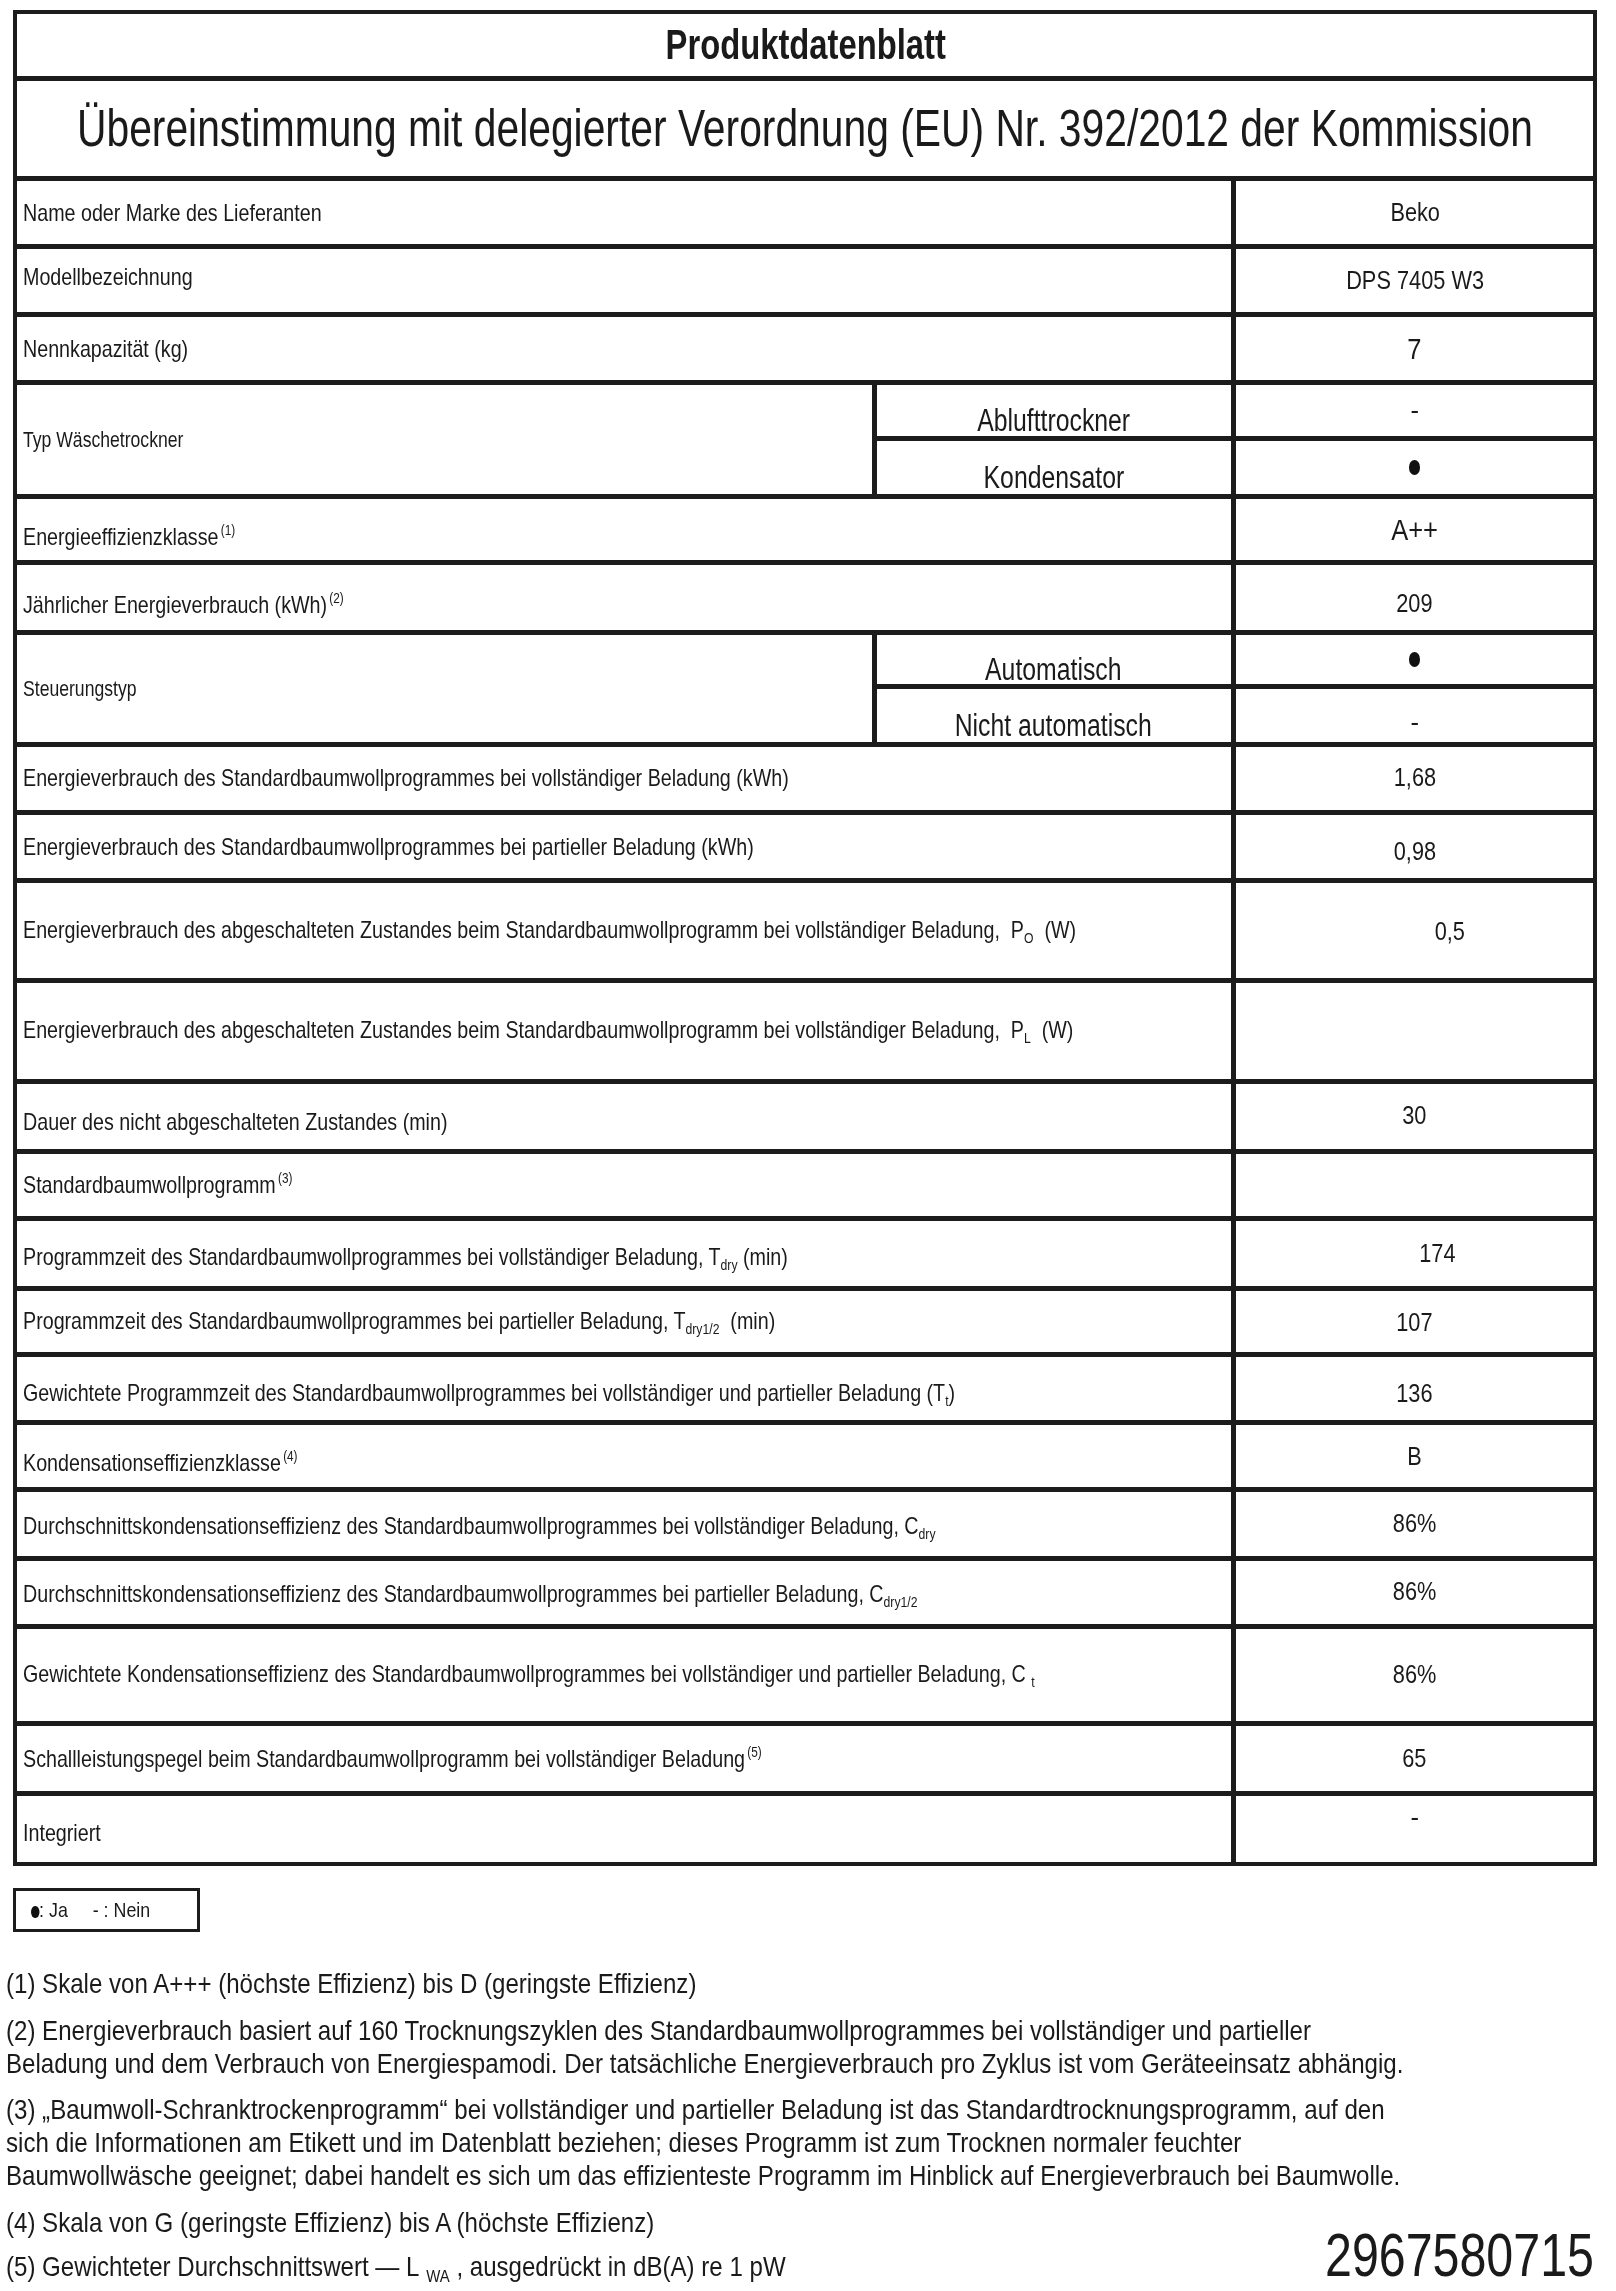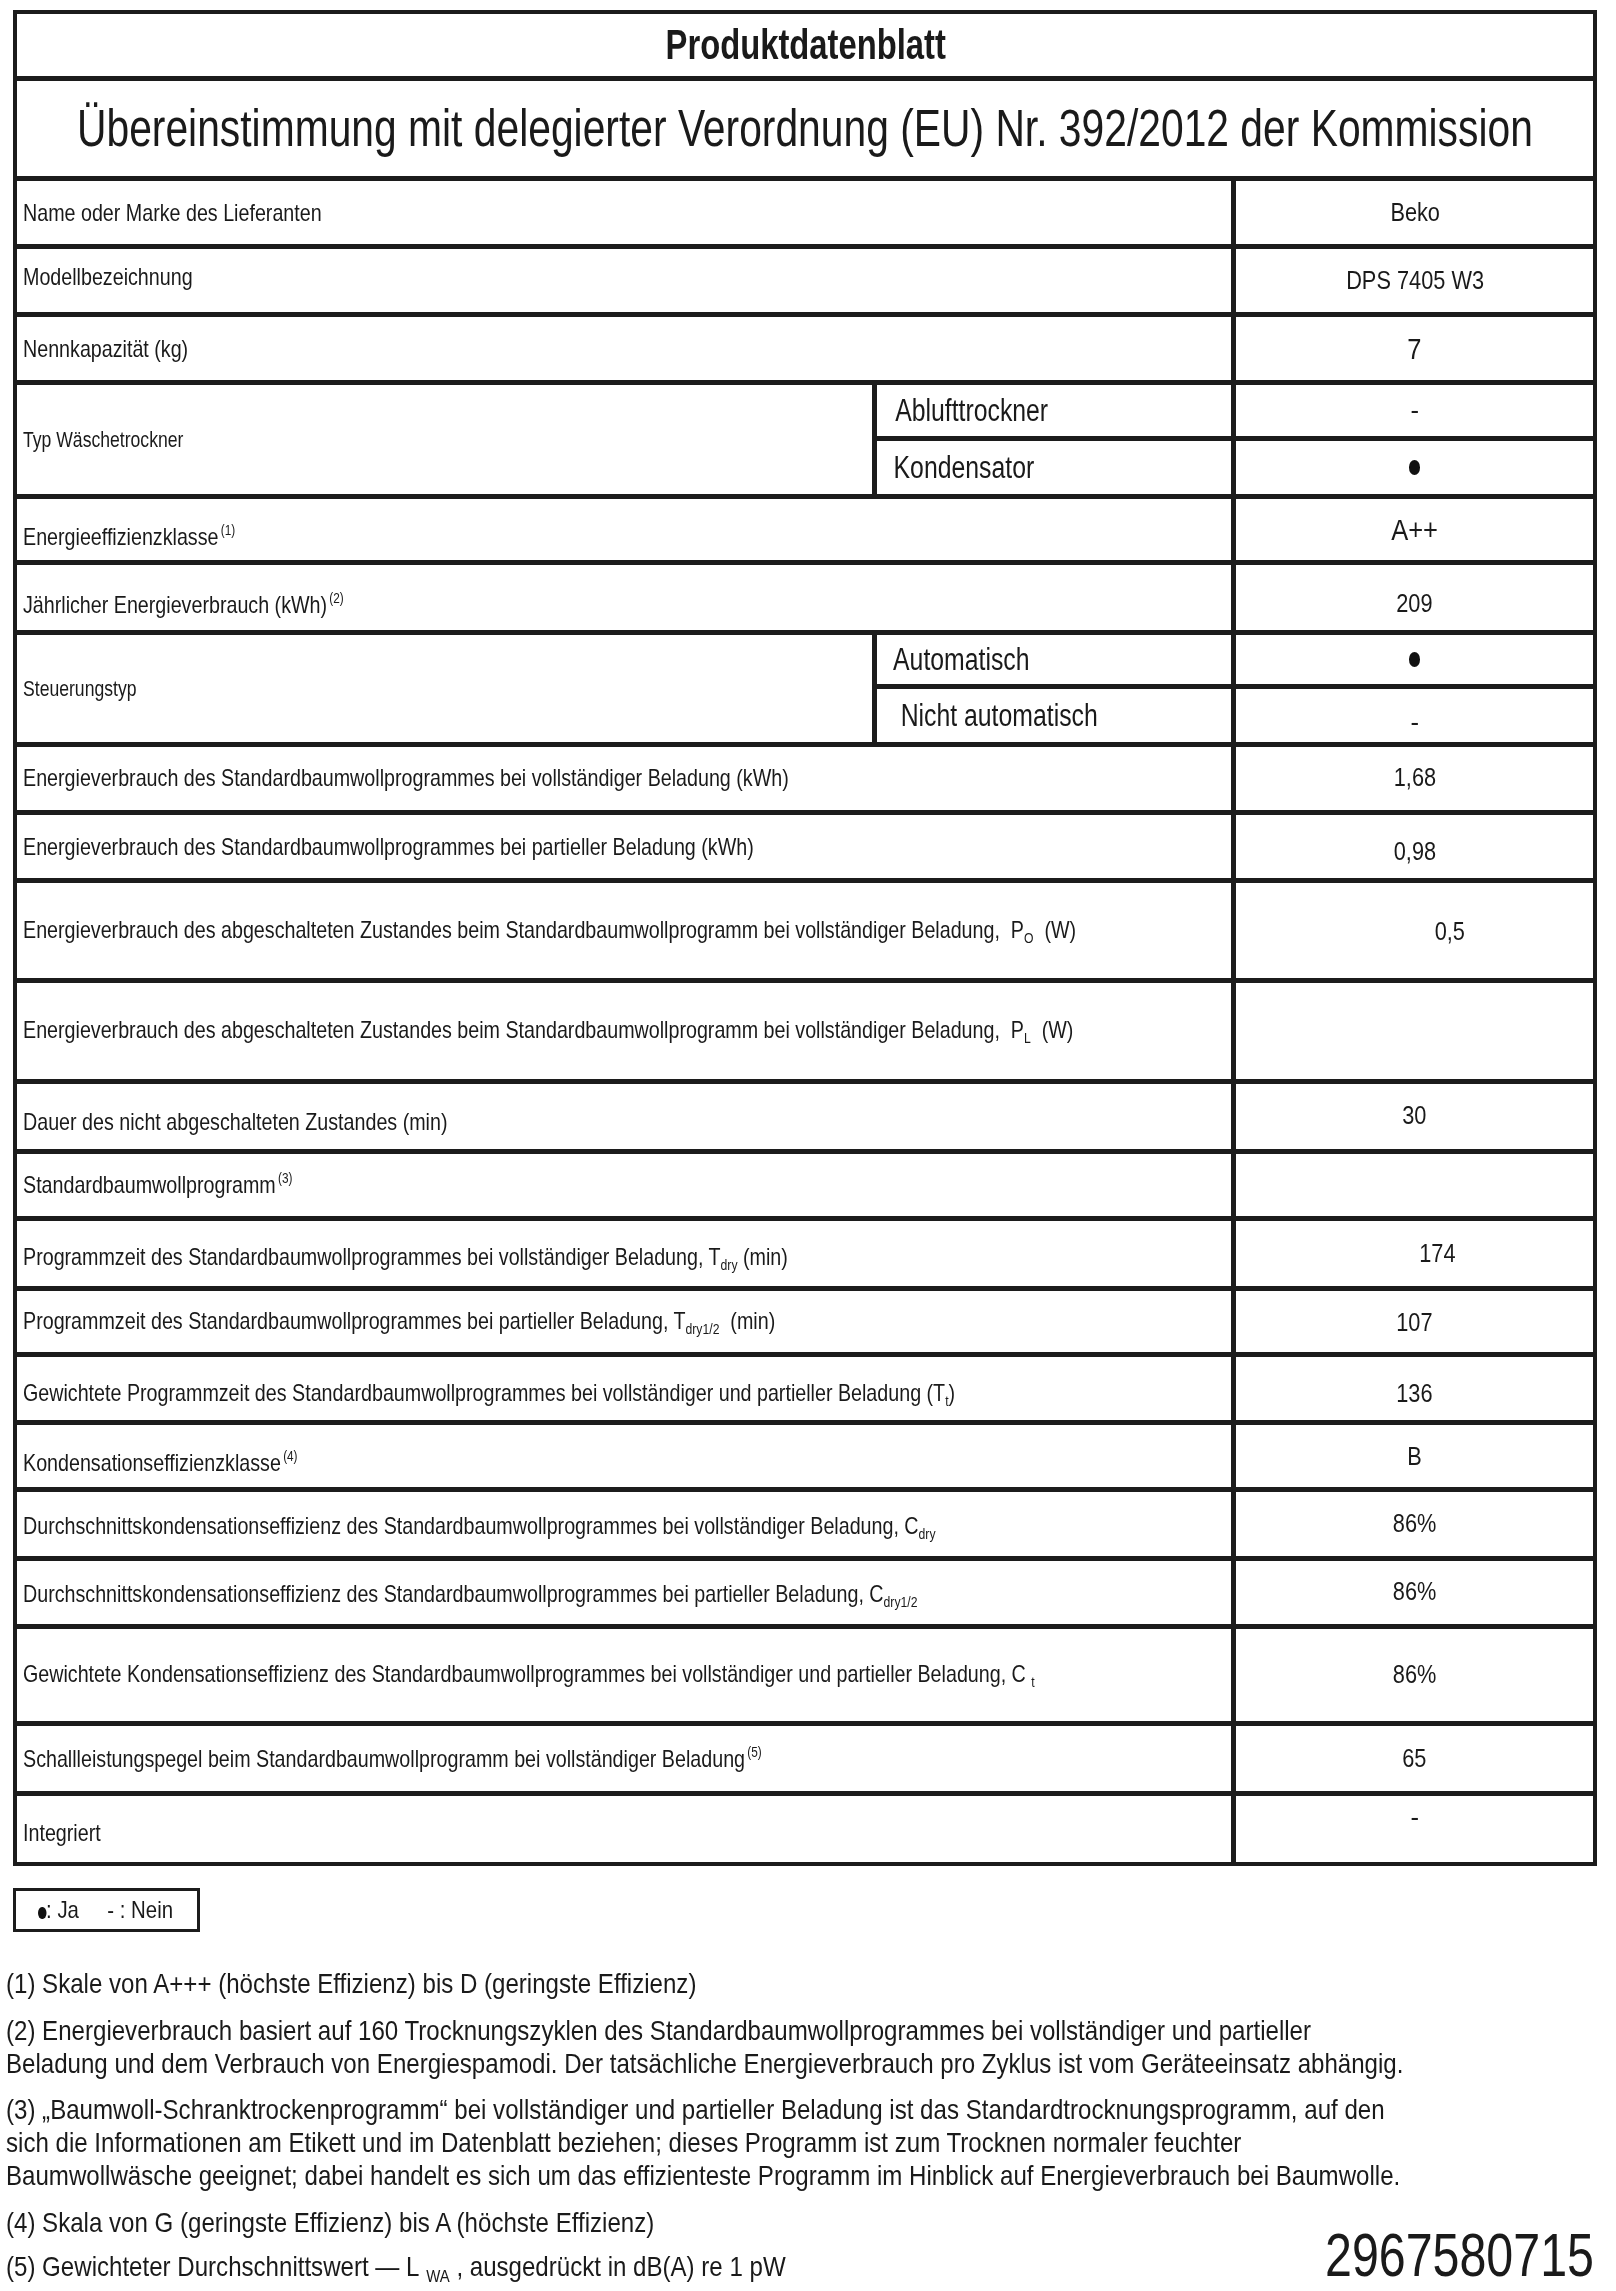--- a/index.html
+++ b/index.html
@@ -8,34 +8,34 @@
   .narrow { display: inline-block; transform-origin: left center; white-space: nowrap; }
   .tbl { position: absolute; left: 13.2px; top: 10.4px; width: 1584px; height: 1856px;
          border: 4.7px solid #1c1c1c; box-sizing: border-box; }
   .hline { position: absolute; left: 0; right: 0; height: 4.7px; background: #1c1c1c; }
   .vline { position: absolute; width: 4.7px; background: #1c1c1c; }
   .cell { position: absolute; display: flex; align-items: center; box-sizing: border-box; }
   .lbl { left: 5.7px; font-size: 24px; }
   .lbl .narrow { transform: scaleX(0.82); }
   .val { justify-content: center; font-size: 25.6px; }
   .val .narrow { transform: scaleX(0.85); transform-origin: center center; }
-  .sub { font-size: 31px; }
+  .sub { justify-content: center; font-size: 31px; margin-top: 10px; }
   .sub .narrow { transform: scaleX(0.8); transform-origin: center center; }
   .big-lbl { font-size: 22px; }
   .big-lbl .narrow { transform: scaleX(0.8); }
   .title { justify-content: center; font-size: 42px; font-weight: bold; }
   .title .narrow { transform: scaleX(0.78); transform-origin: center center; }
   .subtitle { justify-content: center; font-size: 51px; }
   .subtitle .narrow { transform: scaleX(0.8); transform-origin: center center; }
   sup { font-size: 0.6em; vertical-align: 0.7em; margin-left: 2.8px; }
   sub { font-size: 0.62em; vertical-align: -0.35em; }
   .dot { display: inline-block; width: 11.4px; height: 15px; border-radius: 50%; background: #111; }
   .legend { position: absolute; left: 13.2px; top: 1888px; width: 187px; height: 44px;
             border: 3.8px solid #1c1c1c; box-sizing: border-box; display: flex; align-items: center;
-            padding-left: 15px; font-size: 24px; justify-content: flex-end; }
+            padding-left: 15px; font-size: 21px; }
   .legend .narrow { transform: scaleX(0.85); }
   .note { position: absolute; left: 5.7px; font-size: 28px; line-height: 33px; }
   .note .narrow { transform: scaleX(0.86); display: block; }
   .docnum { position: absolute; left: 1325px; top: 2219px; font-size: 62px; }
   .docnum .narrow { transform: scaleX(0.78); }
 </style>
 </head>
 <body>
 
 <div class="tbl">

